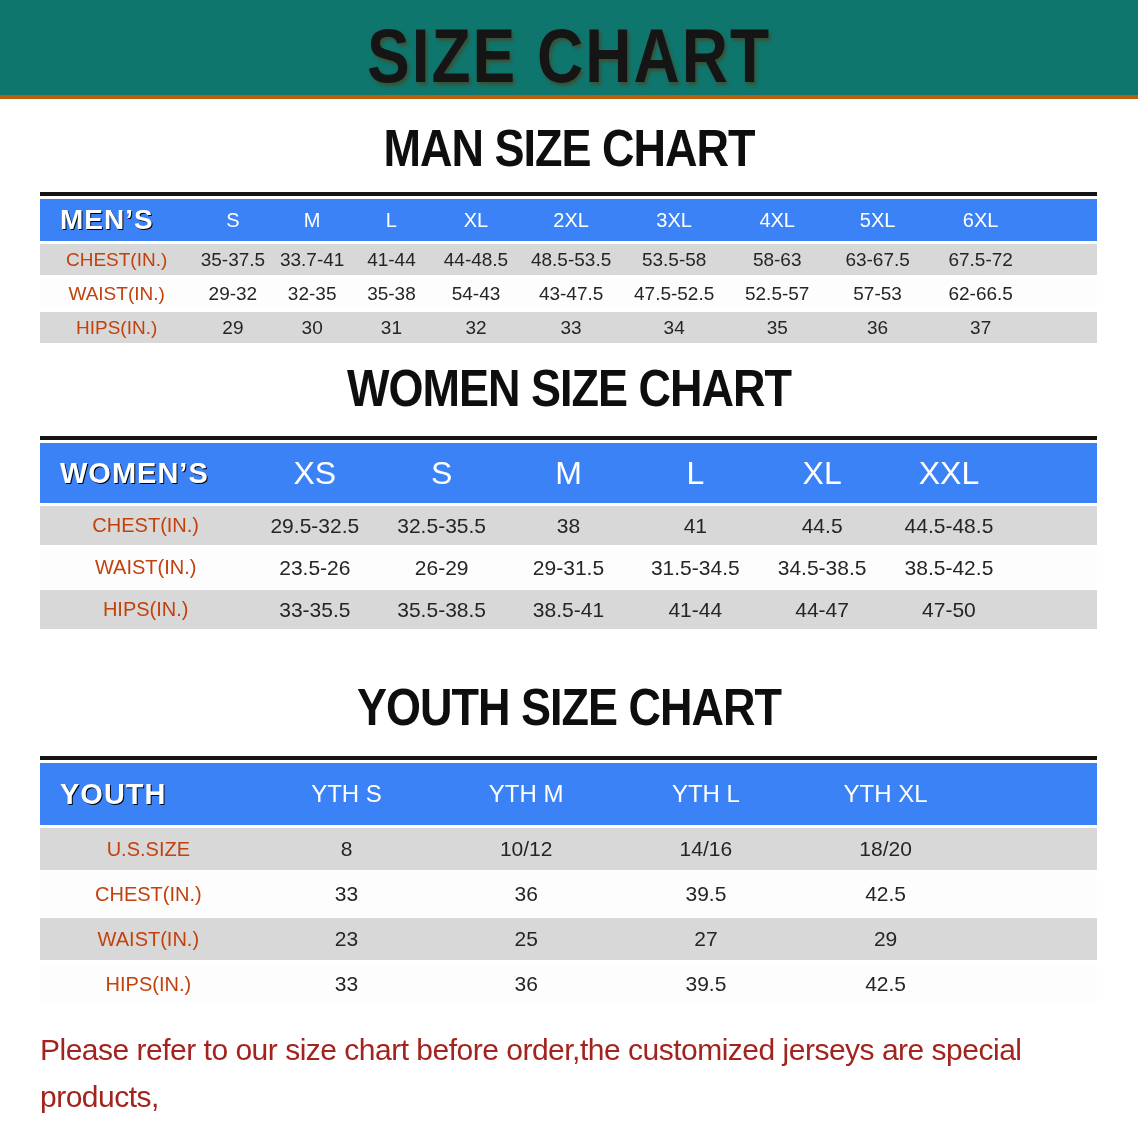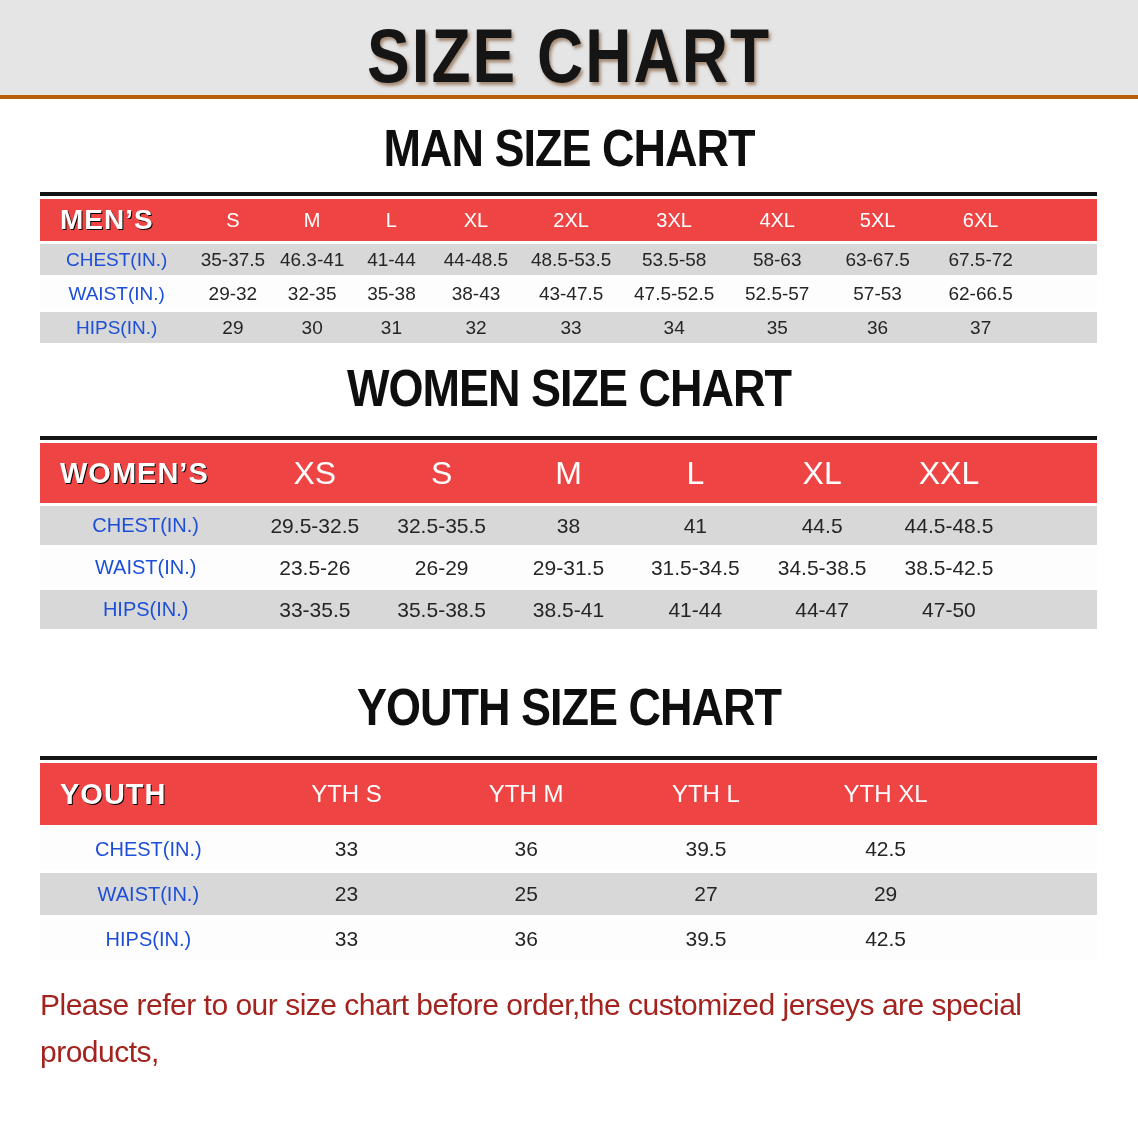--- a/index.html
+++ b/index.html
@@ -5,21 +5,21 @@
   * { box-sizing: border-box; }
   html,body { margin:0; padding:0; }
   body {
     width:1138px; height:1132px; overflow:hidden;
     background:#ffffff;
     font-family:"Liberation Sans", sans-serif;
   }
 
   
   .banner {
-    height:99px; background:#e5e5e5;
+    height:99px; background:#0f766e;
     border-bottom:4px solid #b95f0c;
     text-align:center; overflow:hidden;
   }
   .banner-title {
     display:inline-block; margin-top:12px;
     font-size:64px; font-weight:800; letter-spacing:2px;
     color:#151515; transform:scaleY(1.18); transform-origin:center top;
     text-shadow:2px 3px 3px rgba(100,45,0,.5);
     white-space:nowrap;
   }
@@ -45,34 +45,34 @@
   }
   .w-men   { margin-top:17px; }
   .w-women { margin-top:21px; }
   .w-youth { margin-top:22px; }
 
   table {
     width:100%; table-layout:fixed;
     border-collapse:separate; border-spacing:0 3px;
   }
   thead th {
-    background:#ef4444; color:#ffffff; font-weight:normal;
+    background:#3b82f6; color:#ffffff; font-weight:normal;
     text-align:center; overflow:hidden; white-space:nowrap;
   }
   thead th.corner {
     text-align:left; padding-left:20px;
     font-weight:bold; letter-spacing:1px;
     text-shadow:1px 1px 0 #000;
   }
   tbody td {
     background:#fdfdfd; color:#252525; text-align:center;
     overflow:hidden; white-space:nowrap;
   }
   tbody tr.stripe td { background:#d8d8d8; }
-  tbody td.rowlabel { color:#1d4ed8; }
+  tbody td.rowlabel { color:#c2410c; }
 
   .t-men thead th { height:42px; font-size:20px; }
   .t-men thead th.corner { font-size:28px; }
   .t-men tbody td { height:31px; font-size:19px; }
   .t-men tbody td.rowlabel { font-size:19px; }
 
   .t-women thead th { height:60px; font-size:32px; }
   .t-women thead th.corner { font-size:29px; }
   .t-women tbody td { height:39px; font-size:21px; }
   .t-women tbody td.rowlabel { font-size:20px; }
@@ -126,36 +126,36 @@
           <th>4XL</th>
           <th>5XL</th>
           <th>6XL</th>
           <th></th>
         </tr>
       </thead>
       <tbody>
         <tr class="stripe">
           <td class="rowlabel">CHEST(IN.)</td>
           <td>35-37.5</td>
-          <td>46.3-41</td>
+          <td>33.7-41</td>
           <td>41-44</td>
           <td>44-48.5</td>
           <td>48.5-53.5</td>
           <td>53.5-58</td>
           <td>58-63</td>
           <td>63-67.5</td>
           <td>67.5-72</td>
           <td></td>
         </tr>
         <tr>
           <td class="rowlabel">WAIST(IN.)</td>
           <td>29-32</td>
           <td>32-35</td>
           <td>35-38</td>
-          <td>38-43</td>
+          <td>54-43</td>
           <td>43-47.5</td>
           <td>47.5-52.5</td>
           <td>52.5-57</td>
           <td>57-53</td>
           <td>62-66.5</td>
           <td></td>
         </tr>
         <tr class="stripe">
           <td class="rowlabel">HIPS(IN.)</td>
           <td>29</td>
@@ -252,20 +252,28 @@
         <tr>
           <th class="corner">YOUTH</th>
           <th>YTH S</th>
           <th>YTH M</th>
           <th>YTH L</th>
           <th>YTH XL</th>
           <th></th>
         </tr>
       </thead>
       <tbody>
+        <tr class="stripe">
+          <td class="rowlabel">U.S.SIZE</td>
+          <td>8</td>
+          <td>10/12</td>
+          <td>14/16</td>
+          <td>18/20</td>
+          <td></td>
+        </tr>
         <tr>
           <td class="rowlabel">CHEST(IN.)</td>
           <td>33</td>
           <td>36</td>
           <td>39.5</td>
           <td>42.5</td>
           <td></td>
         </tr>
         <tr class="stripe">
           <td class="rowlabel">WAIST(IN.)</td>

